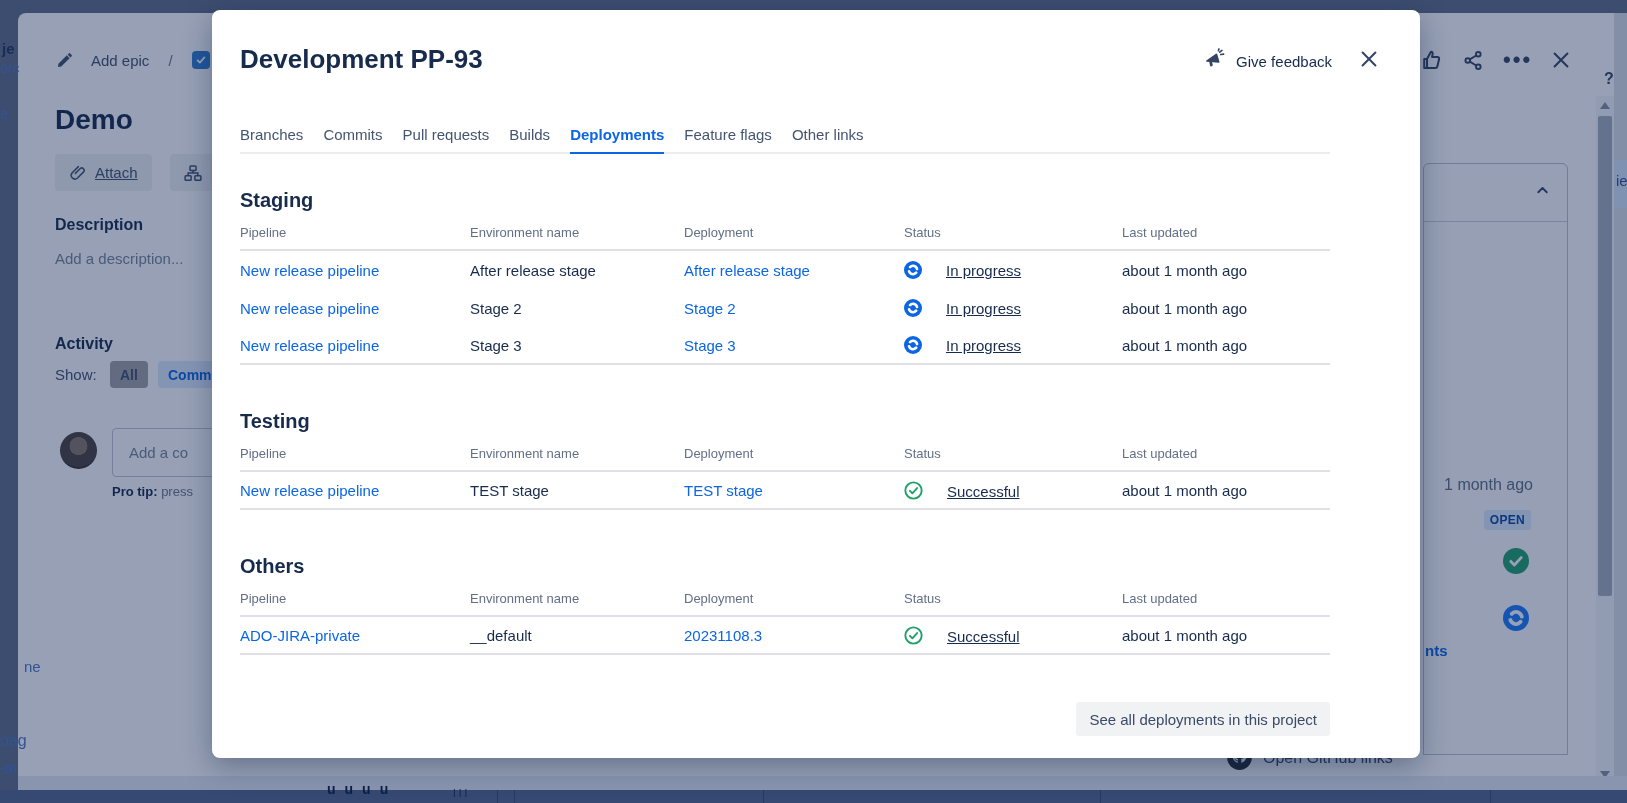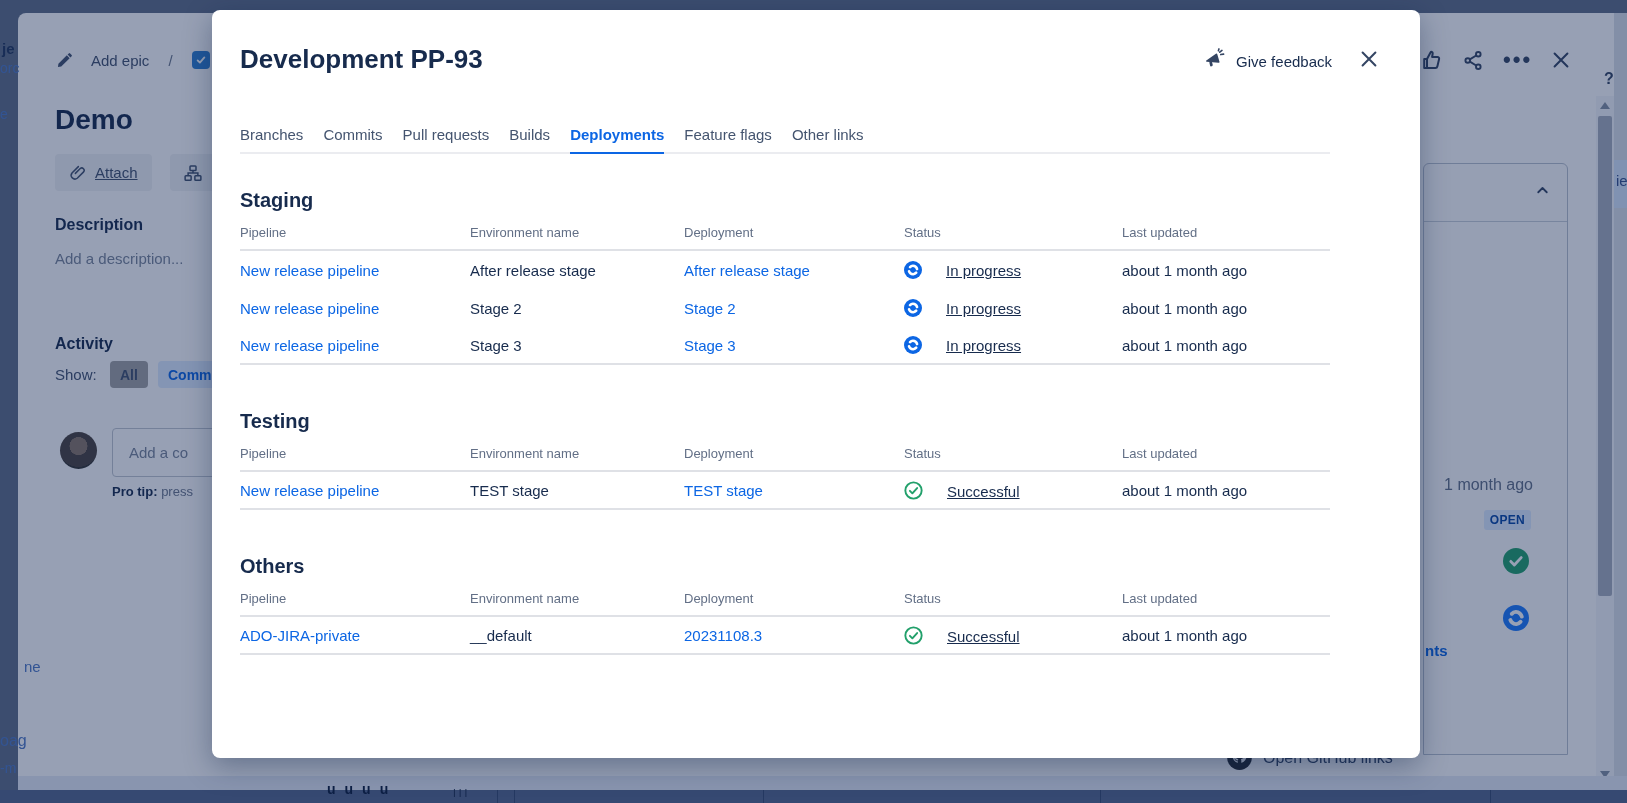--- a/index.html
+++ b/index.html
@@ -363,13 +363,14 @@
               <circle cx="10" cy="10" r="8.6" fill="#fff" stroke="#22A06B" stroke-width="2"></circle>
               <path d="M6.2 10.4 L8.8 13 L13.8 7.4" fill="none" stroke="#22A06B" stroke-width="2" stroke-linecap="round" stroke-linejoin="round"></path>
             </svg>
             <span>Successful</span>
           </div>
           <div class="t-cell">about 1 month ago</div>
         </div>
       </div>
     </div>
 
+  <button class="m-footer-btn">See all deployments in this project</button>
 </div>
 
 </body></html>

